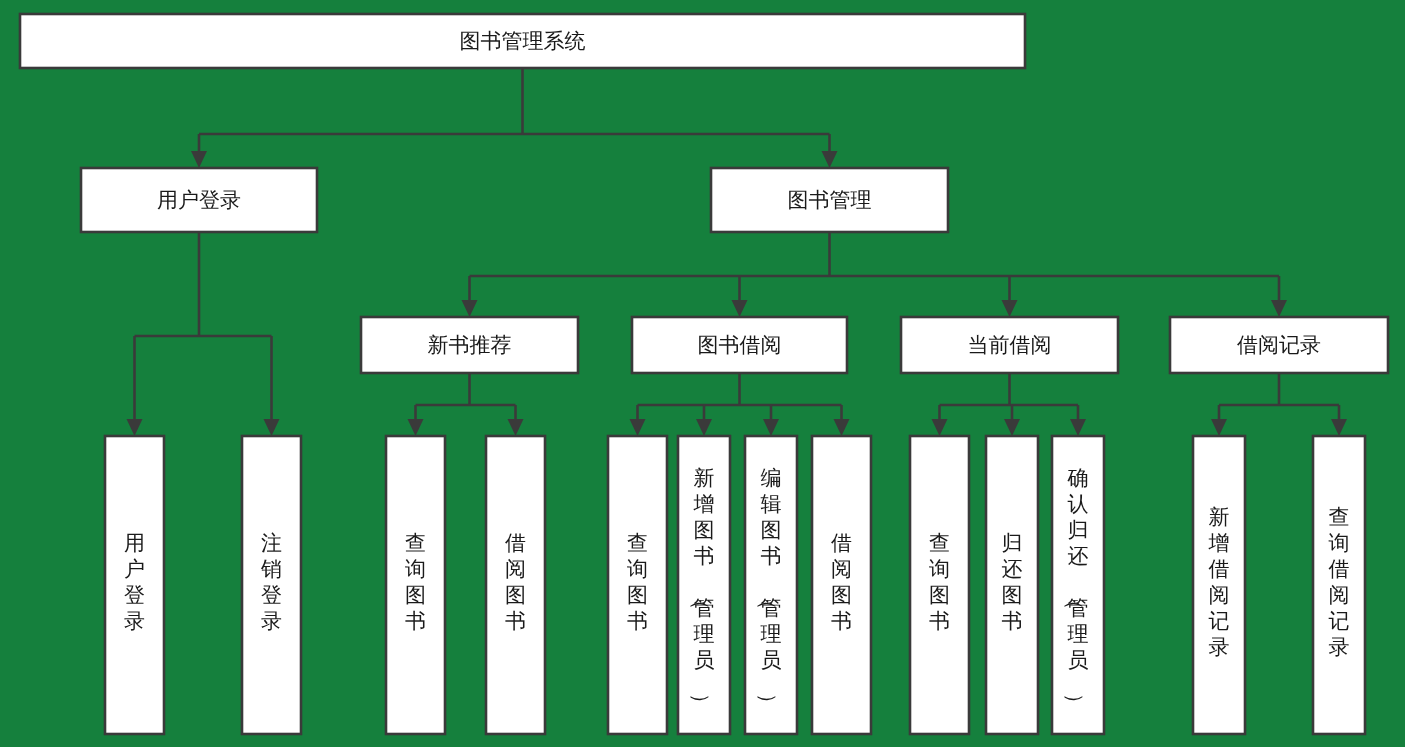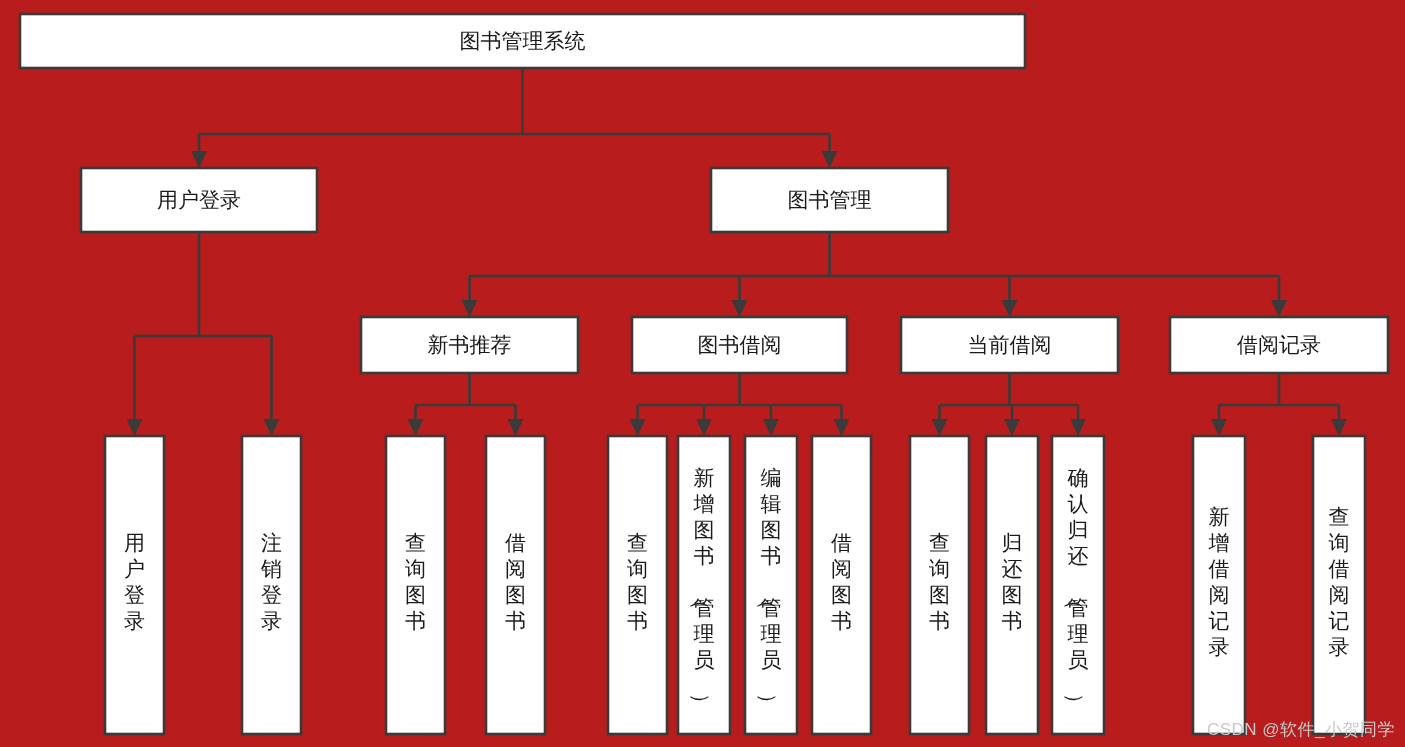--- a/index.html
+++ b/index.html
@@ -12,21 +12,21 @@
     width: 1405px;
     height: 747px;
     font-family: "Liberation Sans", "DejaVu Sans", sans-serif;
     overflow: hidden;
     position: relative;
   }
   #diagram-root {
     position: relative;
     width: 1405px;
     height: 747px;
-    background: #b91c1c;
+    background: #15803d;
   }
   svg.diagram-canvas {
     position: absolute;
     left: 0;
     top: 0;
     width: 1405px;
     height: 747px;
     display: block;
   }
   .node-box {
@@ -221,14 +221,13 @@
         <g>
           <rect x="1193" y="436" width="52" height="298" class="node-box" rx="0"></rect>
           <text x="1219" class="node-label-vertical" y="524"><tspan x="1219" dy="0">新</tspan><tspan x="1219" dy="26">增</tspan><tspan x="1219" dy="26">借</tspan><tspan x="1219" dy="26">阅</tspan><tspan x="1219" dy="26">记</tspan><tspan x="1219" dy="26">录</tspan></text>
         </g>
         <g>
           <rect x="1313" y="436" width="52" height="298" class="node-box" rx="0"></rect>
           <text x="1339" class="node-label-vertical" y="524"><tspan x="1339" dy="0">查</tspan><tspan x="1339" dy="26">询</tspan><tspan x="1339" dy="26">借</tspan><tspan x="1339" dy="26">阅</tspan><tspan x="1339" dy="26">记</tspan><tspan x="1339" dy="26">录</tspan></text>
         </g>
       </g>
   </svg>
-  <div class="watermark">CSDN @软件_小贺同学</div>
 </div>
 
 </body></html>

